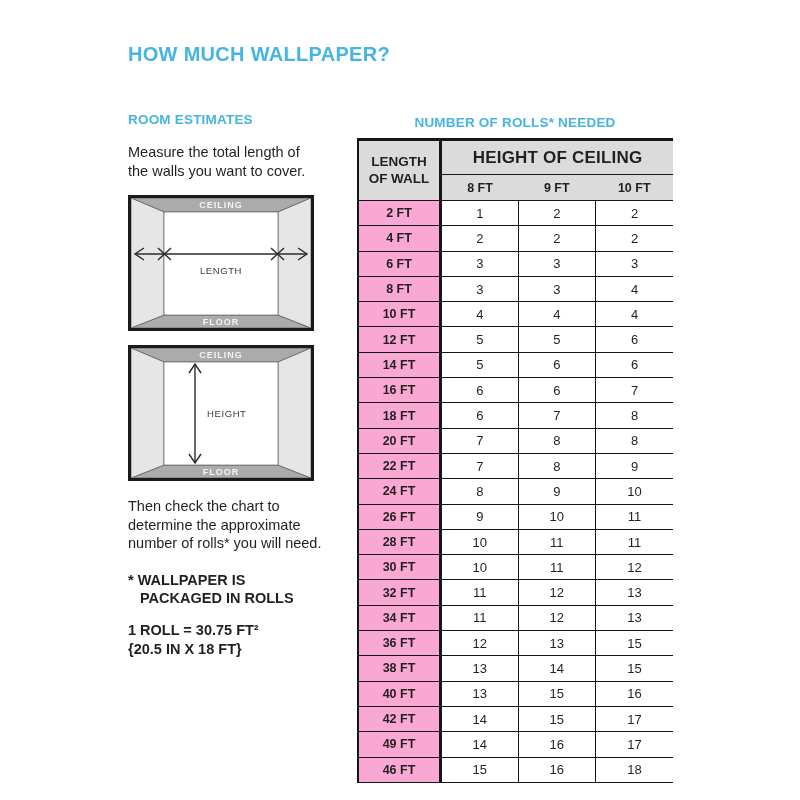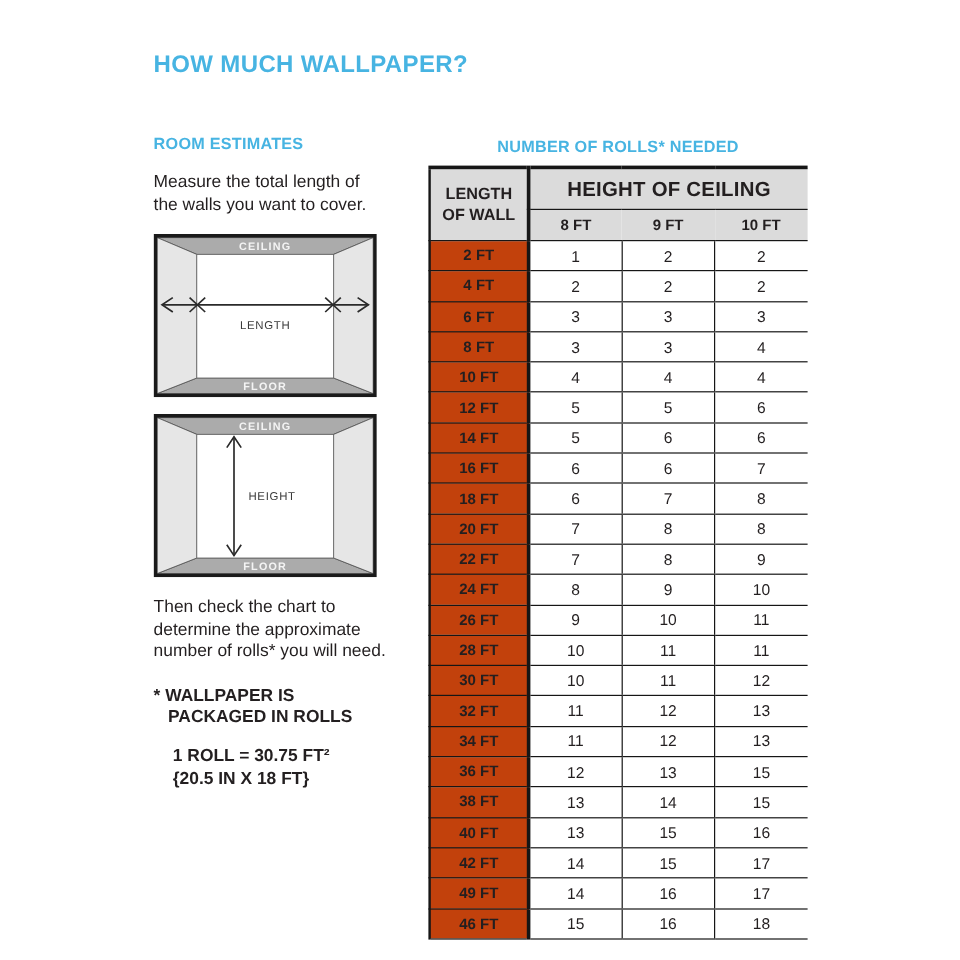--- a/index.html
+++ b/index.html
@@ -14,21 +14,21 @@
   }
   
   .left-col{position:absolute;left:128px;top:112px;width:212px;}
   .section-heading{font-size:13.5px;font-weight:bold;color:var(--accent);letter-spacing:.2px;}
   .step{font-size:14.5px;line-height:1.3;white-space:pre-line;margin-top:16px;}
   .diagram{display:block;margin-top:14px;}
   .footnote{
     font-size:14.5px;font-weight:bold;line-height:1.25;white-space:pre-line;
     padding-left:12px;text-indent:-12px;margin-top:18px;
   }
-  .roll-info{font-size:14.5px;font-weight:bold;line-height:1.3;white-space:pre-line;margin-top:14px;margin-left:16px;}
+  .roll-info{font-size:14.5px;font-weight:bold;line-height:1.3;white-space:pre-line;margin-top:14px;}
   
   .table-title{
     position:absolute;left:357px;top:115px;width:316px;text-align:center;
     font-size:13.5px;font-weight:bold;color:var(--accent);letter-spacing:.2px;
   }
   .rolls-table{
     position:absolute;left:357px;top:138px;width:316px;
     border-collapse:collapse;table-layout:fixed;
     border-top:3.5px solid #161616;border-left:2.5px solid #161616;
   }
@@ -37,21 +37,21 @@
   th.wall-header{
     width:80px;border-right:3.5px solid #161616;border-bottom:1.8px solid #161616;
     font-size:13.5px;line-height:1.25;white-space:pre-line;
   }
   th.group-header{border-bottom:1.6px solid #161616;height:33px;font-size:17px;letter-spacing:.2px;}
   th.sub-header{border-bottom:1.8px solid #161616;height:25px;font-size:12.5px;}
   .rolls-table tbody td{
     height:24.3px;font-size:13px;border-bottom:1.8px solid #161616;background:#fff;
   }
   .rolls-table tbody td.wall-cell{
-    background:#c2410c;font-weight:bold;font-size:12.5px;border-right:3.5px solid #161616;
+    background:#f9a8d4;font-weight:bold;font-size:12.5px;border-right:3.5px solid #161616;
   }
   .rolls-table tbody td:nth-child(n+3){border-left:1.6px solid #161616;}
   
   .svg-surface-label{font-family:"Liberation Sans",sans-serif;font-size:9px;font-weight:bold;fill:#f4f4f4;letter-spacing:1px;}
   .svg-dim-label{font-family:"Liberation Sans",sans-serif;font-size:9.5px;fill:#3a3a3a;letter-spacing:.6px;}
 </style>
 </head>
 <body style="--accent: #47b4e2;">
 
 <h1 class="page-title">HOW MUCH WALLPAPER?</h1>

